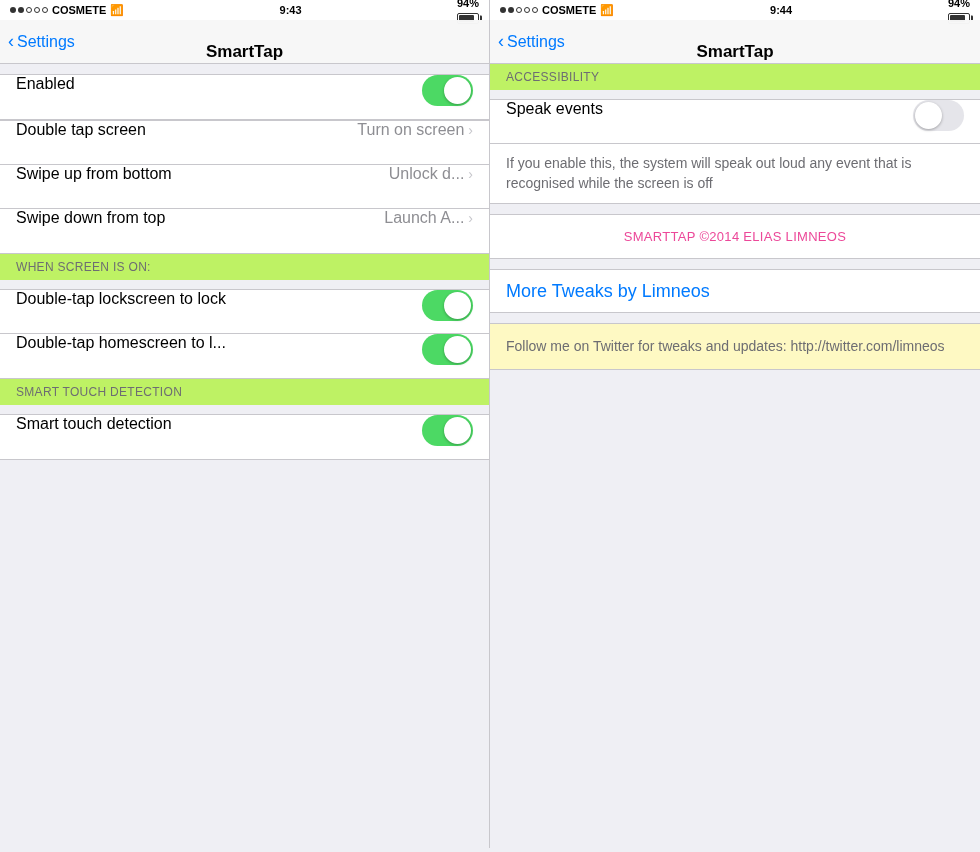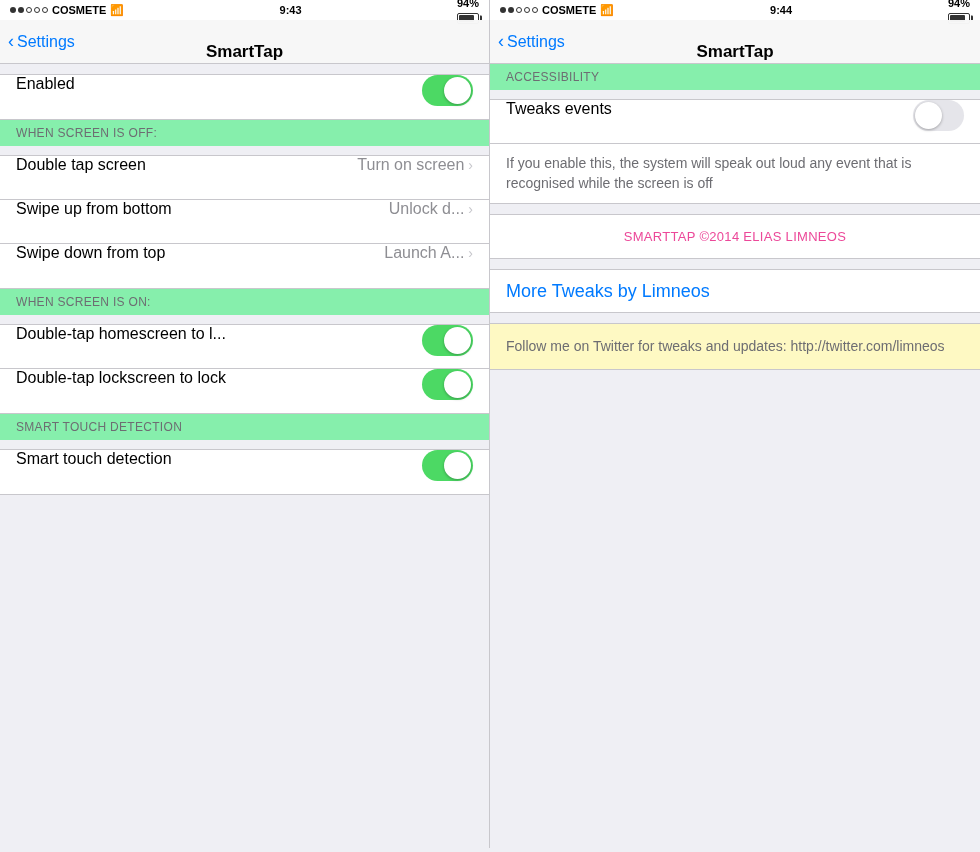--- a/index.html
+++ b/index.html
@@ -90,21 +90,21 @@
     .section-gap { height: 35px; background: #efeff4; }
     .section-gap-small { height: 10px; background: #efeff4; }
 
     
     .section-header {
       padding: 6px 16px 6px 16px;
       font-size: 12px;
       color: #6d6d72;
       letter-spacing: 0.3px;
       text-transform: uppercase;
-      background: #86efac;
+      background: #bef264;
     }
 
     
     .table-group {
       background: #fff;
       border-top: 1px solid #c8c7cc;
       border-bottom: 1px solid #c8c7cc;
     }
 
     
@@ -248,23 +248,20 @@
 
     <div class="table-group">
       <div class="table-row">
         <span class="row-label">Enabled</span>
         <div class="toggle on">
           <div class="toggle-thumb"></div>
         </div>
       </div>
     </div>
 
-    <div class="section-gap">
-      <div class="section-header">WHEN SCREEN IS OFF:</div>
-    </div>
 
     <div class="table-group">
       <div class="table-row">
         <span class="row-label">Double tap screen</span>
         <div class="row-value">
           <span>Turn on screen</span>
           <span class="row-chevron">›</span>
         </div>
       </div>
       <div class="table-row">
@@ -282,27 +279,27 @@
         </div>
       </div>
     </div>
 
     <div class="section-gap">
       <div class="section-header">WHEN SCREEN IS ON:</div>
     </div>
 
     <div class="table-group">
       <div class="table-row">
+        <span class="row-label">Double-tap lockscreen to lock</span>
+        <div class="toggle on">
+          <div class="toggle-thumb"></div>
+        </div>
+      </div>
+      <div class="table-row">
         <span class="row-label">Double-tap homescreen to l...</span>
-        <div class="toggle on">
-          <div class="toggle-thumb"></div>
-        </div>
-      </div>
-      <div class="table-row">
-        <span class="row-label">Double-tap lockscreen to lock</span>
         <div class="toggle on">
           <div class="toggle-thumb"></div>
         </div>
       </div>
     </div>
 
     <div class="section-gap">
       <div class="section-header">SMART TOUCH DETECTION</div>
     </div>
 
@@ -350,21 +347,21 @@
   </div>
 
   <div class="content">
 
     <div class="section-gap">
       <div class="section-header">ACCESSIBILITY</div>
     </div>
 
     <div class="table-group">
       <div class="table-row">
-        <span class="row-label">Tweaks events</span>
+        <span class="row-label">Speak events</span>
         <div class="toggle off">
           <div class="toggle-thumb"></div>
         </div>
       </div>
       <div class="description-text">If you enable this, the system will speak out loud any event that is recognised while the screen is off</div>
     </div>
 
     <div class="section-gap-small"></div>
 
     <div class="info-block">

